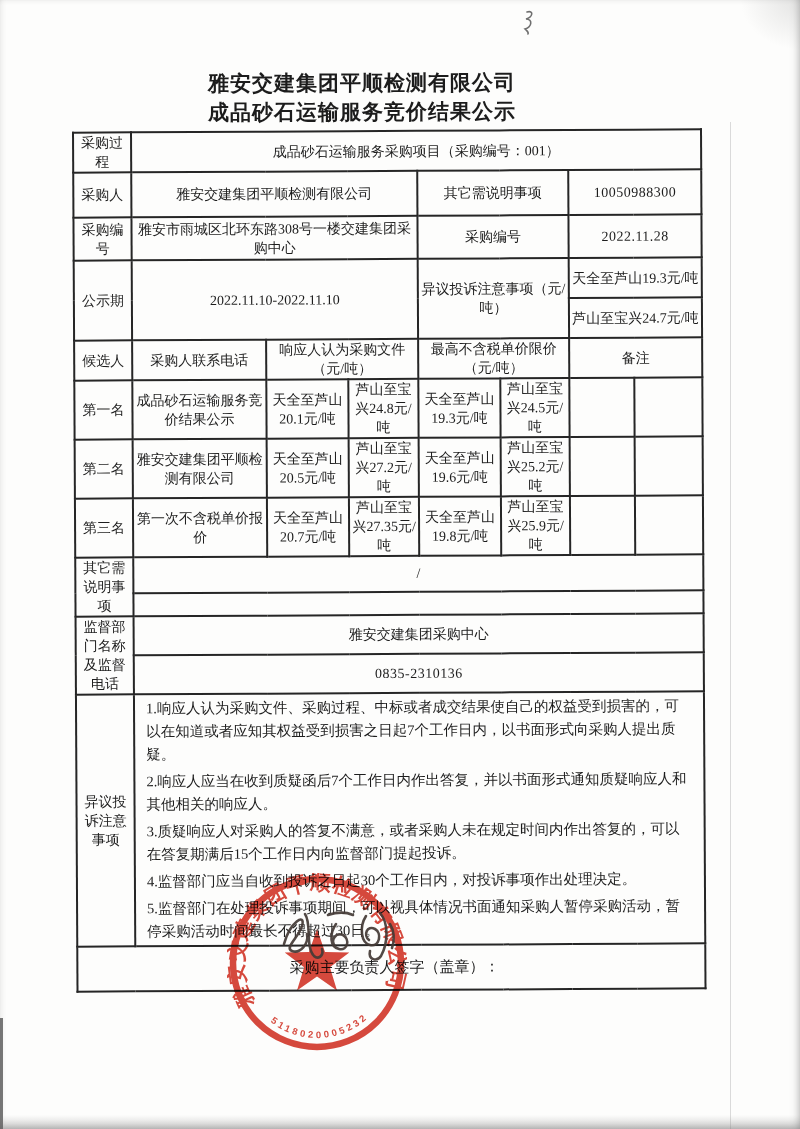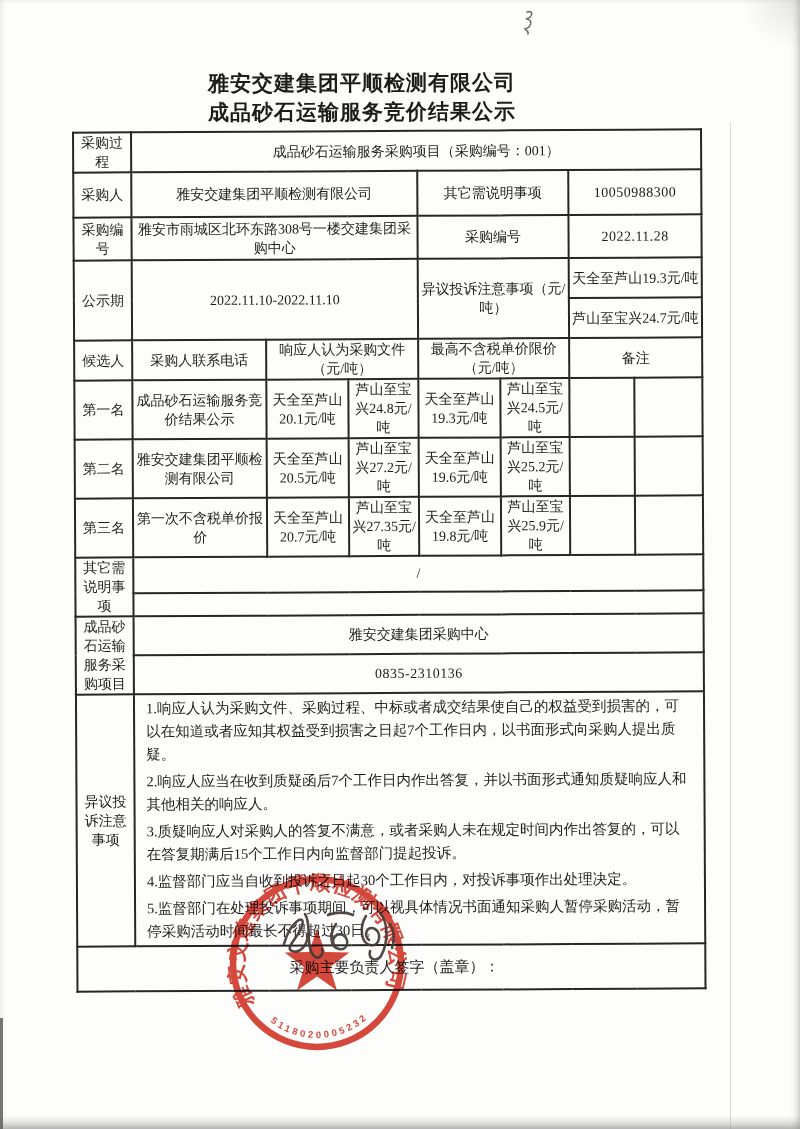--- a/index.html
+++ b/index.html
@@ -135,21 +135,21 @@
 
     <tr style="height:31px">
       <td class="lab" rowspan="2">其它需说明事项</td>
       <td colspan="7">/</td>
     </tr>
     <tr style="height:20px">
       <td colspan="7"></td>
     </tr>
 
     <tr style="height:33px">
-      <td class="lab" rowspan="2">成品砂石运输服务采购项目</td>
+      <td class="lab" rowspan="2">监督部门名称及监督电话</td>
       <td colspan="7">雅安交建集团采购中心</td>
     </tr>
     <tr style="height:33px">
       <td colspan="7" class="num">0835-2310136</td>
     </tr>
 
     <tr style="height:247px">
       <td class="lab">异议投诉注意事项</td>
       <td colspan="7">
         <span class="cmp">1.响应人认为采购文件、采购过程、中标或者成交结果使自己的权益受到损害的，可以在知道或者应知其权益受到损害之日起7个工作日内，以书面形式向采购人提出质疑。</span>

